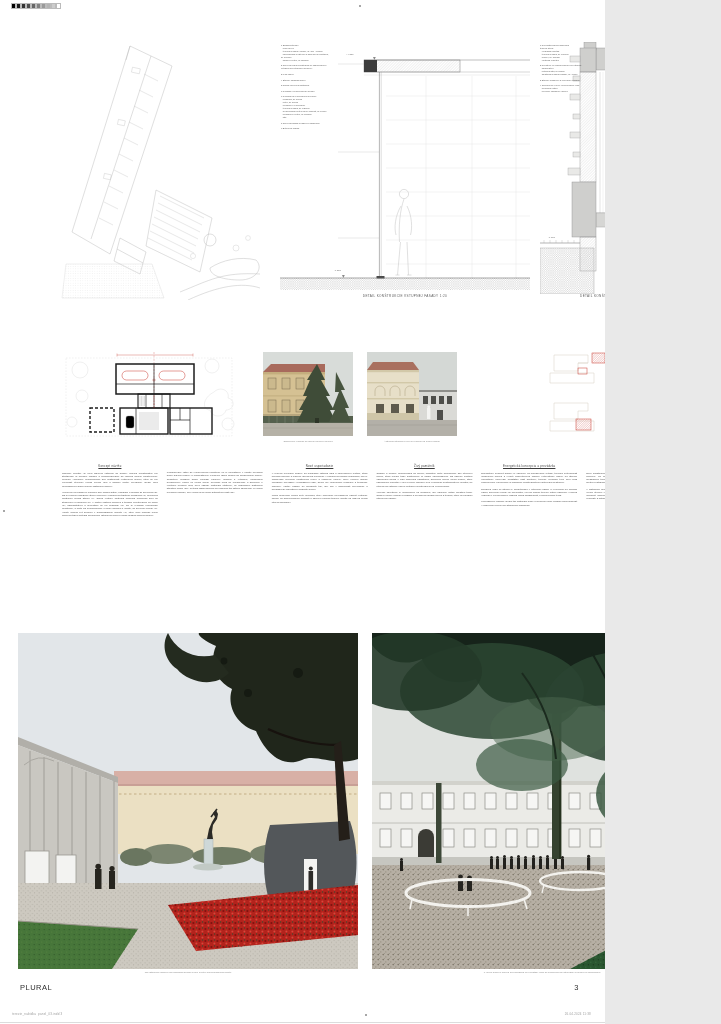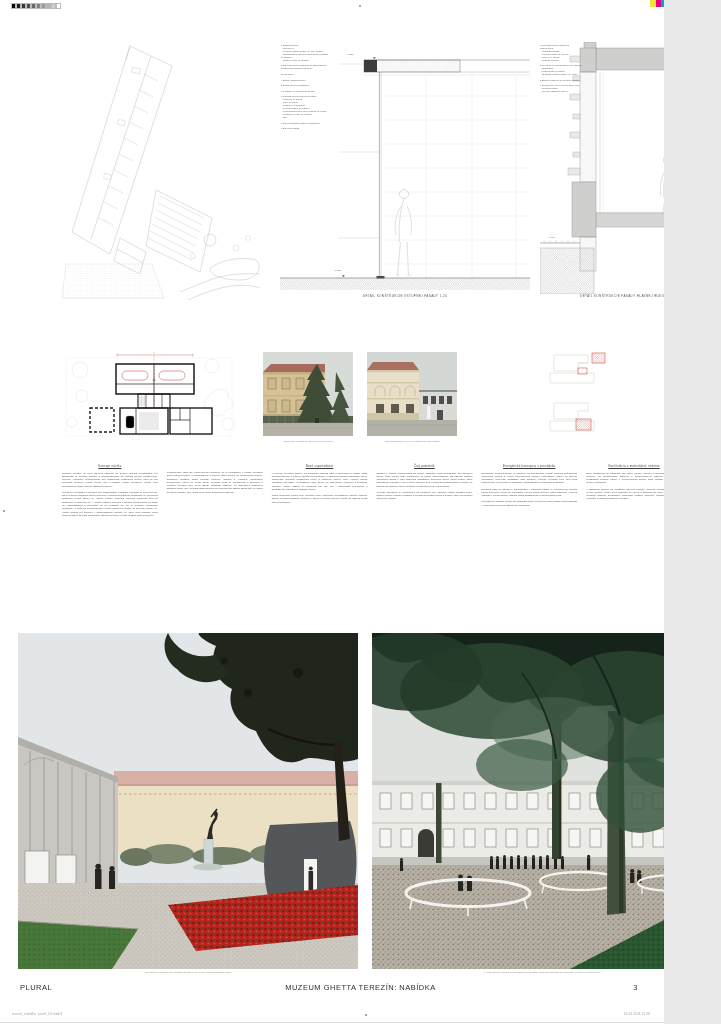--- a/index.html
+++ b/index.html
@@ -1,16 +1,16 @@
 <!DOCTYPE html>
 <html><head>
 <meta charset="utf-8">
 <style>
   html,body{margin:0;padding:0;background:#e9e9e9;}
-  .sheet{position:relative;width:664px;height:1024px;background:#ffffff;overflow:hidden;
+  .sheet{position:relative;width:605px;height:1024px;background:#ffffff;overflow:hidden;
          font-family:"Liberation Sans", sans-serif;color:#333;}
   .abs{position:absolute;}
   
   .calib{display:flex;}
   .calib .sw{width:5px;height:6px;border:0.25px solid #bbb;box-sizing:border-box;}
   .calib.color .sw{width:5.6px;height:7px;border:none;}
   .regdot{width:2px;height:2px;background:#8a8a8a;border-radius:50%;}
   
   .annblock{font-size:2.2px;line-height:1.35;color:#5a5a5a;width:82px;}
   .annblock div{white-space:nowrap;overflow:hidden;}
@@ -714,21 +714,20 @@
       <ellipse cx="305" cy="118" rx="52" ry="38" fill="#3a5a42" opacity="0.8"></ellipse>
       <ellipse cx="150" cy="132" rx="46" ry="26" fill="#3a5a42" opacity="0.7"></ellipse>
       <ellipse cx="268" cy="162" rx="44" ry="38" fill="#315038" opacity="0.8"></ellipse>
       <path d="M150,40 q30,40 34,86" stroke="#1b2a1e" stroke-width="2" fill="none"></path>
       <path d="M220,20 q20,34 28,62" stroke="#16231a" stroke-width="2" fill="none"></path>
     </svg>
   </div>
   <div class="abs smallcap" style="left:372px;top:971px;width:340px;">K novej budove múzea sa prichádza cez mestský park so zachovanými stromami a kruhovým mobiliárom</div>
 
   <div class="abs footer" style="left:20px;top:983px;">PLURAL</div>
-  <div class="abs footer" style="left:0;top:983px;width:721px;text-align:center;">MUZEUM GHETTA TEREZÍN: NABÍDKA</div>
   <div class="abs footer" style="right:26px;top:983px;">3</div>
 
   <div class="abs slug" style="left:12px;top:1012px;">terezin_nabidka_panel_03.indd 3</div>
   <div class="abs slug" style="right:14px;top:1012px;">26.04.2024 11:38</div>
   <div class="abs regdot" style="left:365px;top:1014px;"></div>
   <div class="abs" style="left:0;top:1022px;width:721px;height:1px;background:#dcdcdc;"></div>
 
 </div>
 
 </body></html>

